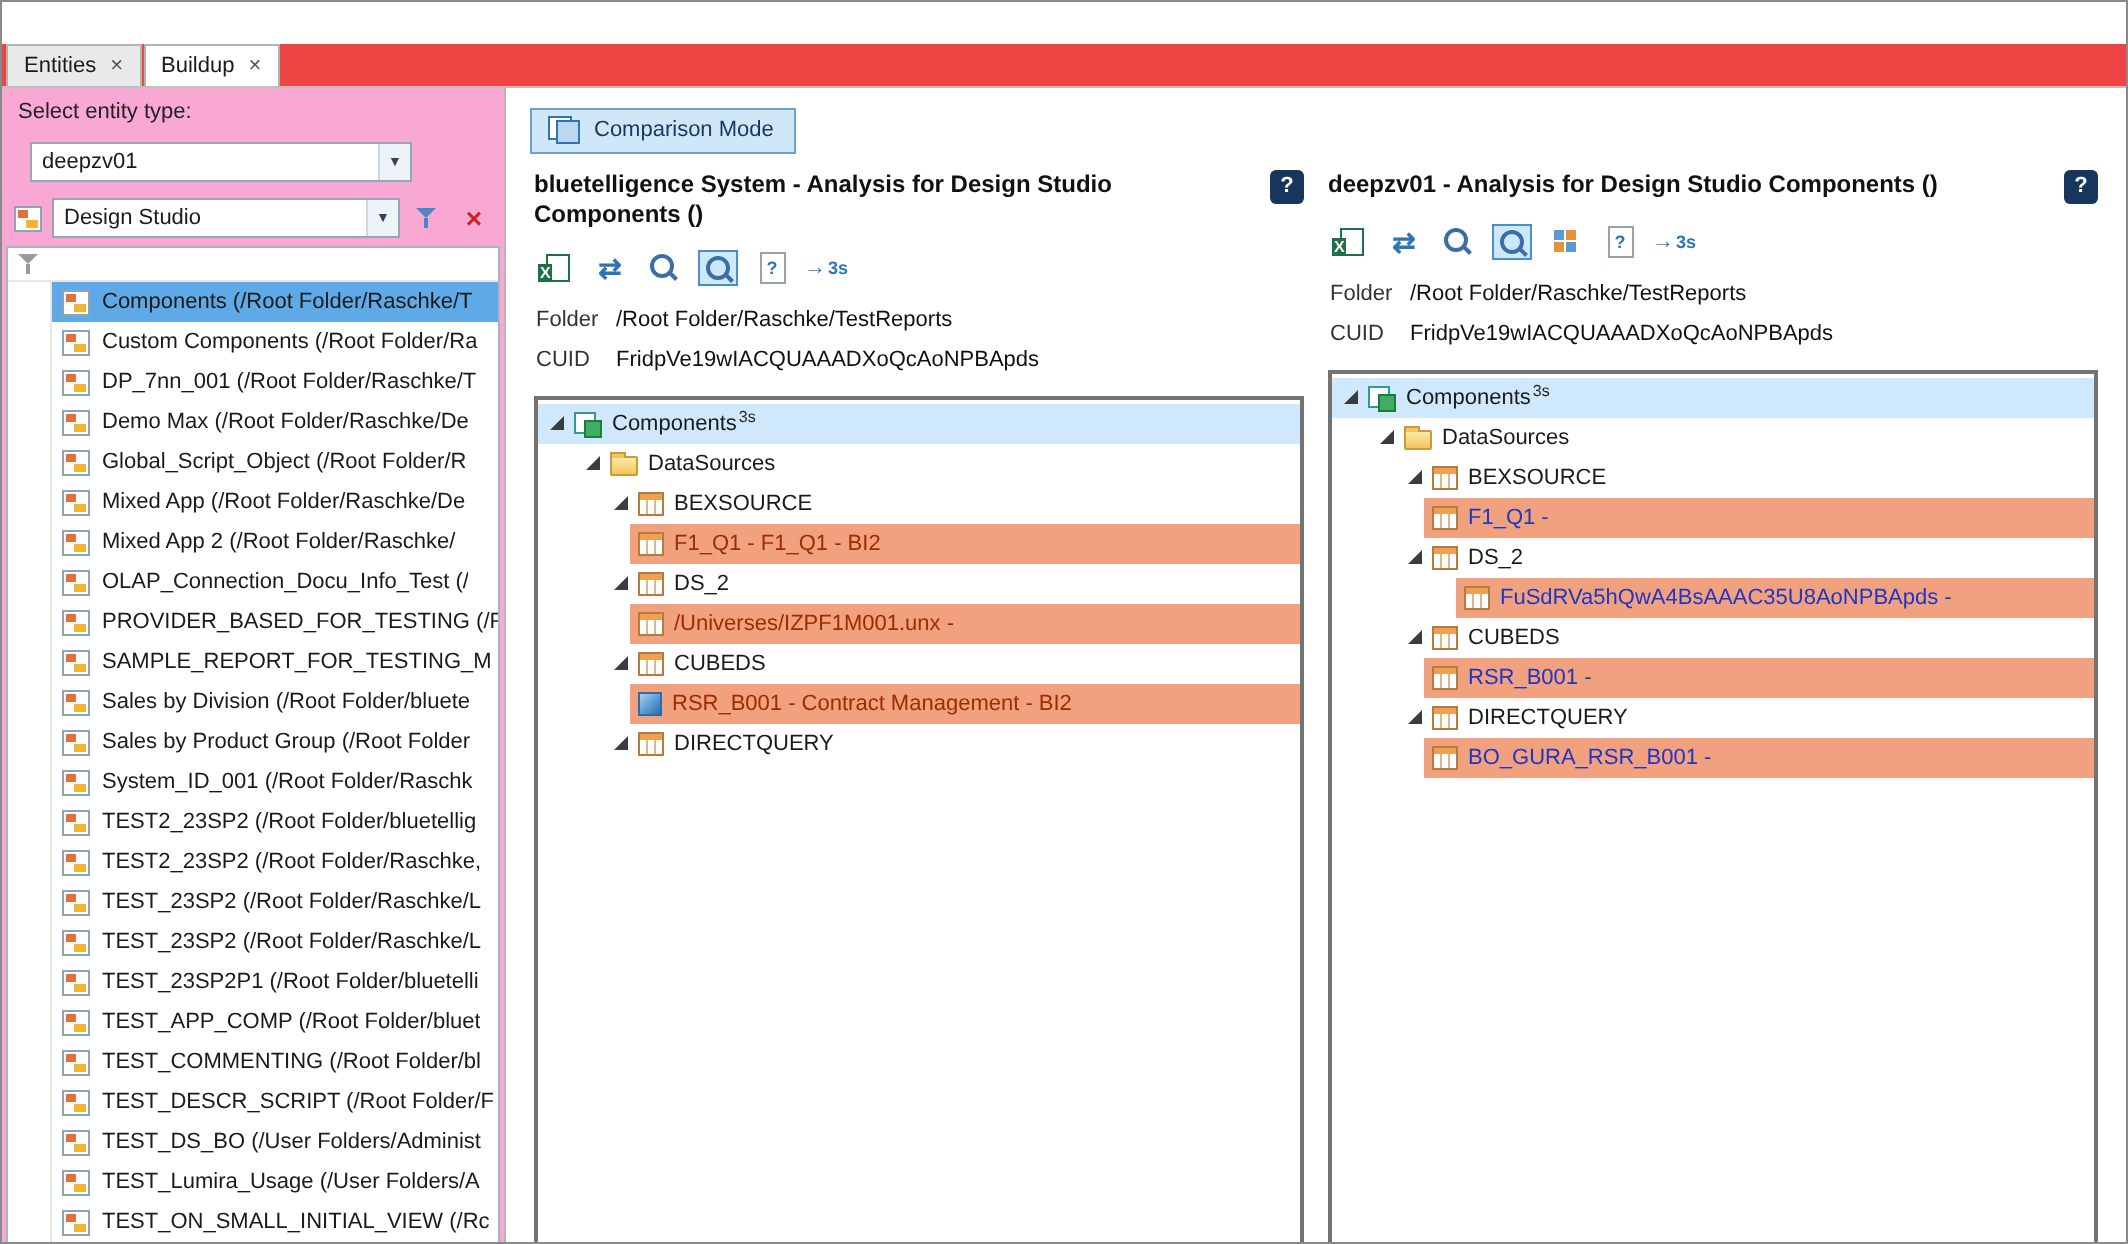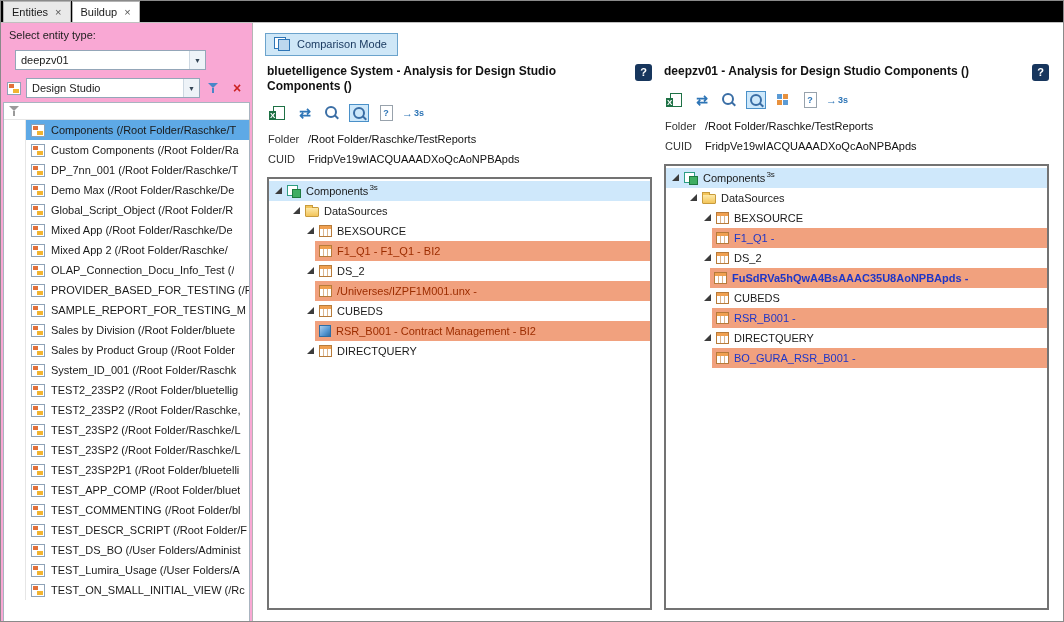--- a/index.html
+++ b/index.html
@@ -7,22 +7,22 @@
   body {
     font-family: "Liberation Sans", sans-serif;
     font-size: 11px;
     color: #1a1a1a;
     background: #fff;
     border: 1px solid #8a8a8a;
   }
 
   
   .tabbar {
-    height: 22px; background: #000000; border-bottom: 1px solid #c0c0c0;
-    display: flex; align-items: center; padding-left: 2px;
+    height: 22px; background: #ef4444; border-bottom: 1px solid #c0c0c0;
+    display: flex; align-items: center; padding-left: 2px; margin-top: 21px;
   }
   .tab {
     height: 21px; display: inline-flex; align-items: center; gap: 7px;
     padding: 0 8px; border: 1px solid #b3b3b3; border-bottom: none;
     background: #e9e9e9; margin-right: 1px; cursor: pointer;
   }
   .tab.active { background: #fff; }
   .tab-close { color: #555; font-size: 11px; line-height: 1; cursor: pointer; }
 
   .app { display: flex; height: 599px; }
@@ -550,21 +550,21 @@
 
   </div>
 
   <div class="tree-row" style="margin-left: 32px;">
     <span class="expander"></span>
     <span class="node-icon icon-table"></span>
     <span class="node-label">DS_2</span>
 
   </div>
 
-  <div class="tree-row hl-salmon" style="margin-left: 44px; font-weight: bold;">
+  <div class="tree-row hl-salmon" style="margin-left: 62px;">
 
     <span class="node-icon icon-table"></span>
     <span class="node-label txt-blue">FuSdRVa5hQwA4BsAAAC35U8AoNPBApds -</span>
 
   </div>
 
   <div class="tree-row" style="margin-left: 32px;">
     <span class="expander"></span>
     <span class="node-icon icon-table"></span>
     <span class="node-label">CUBEDS</span>

